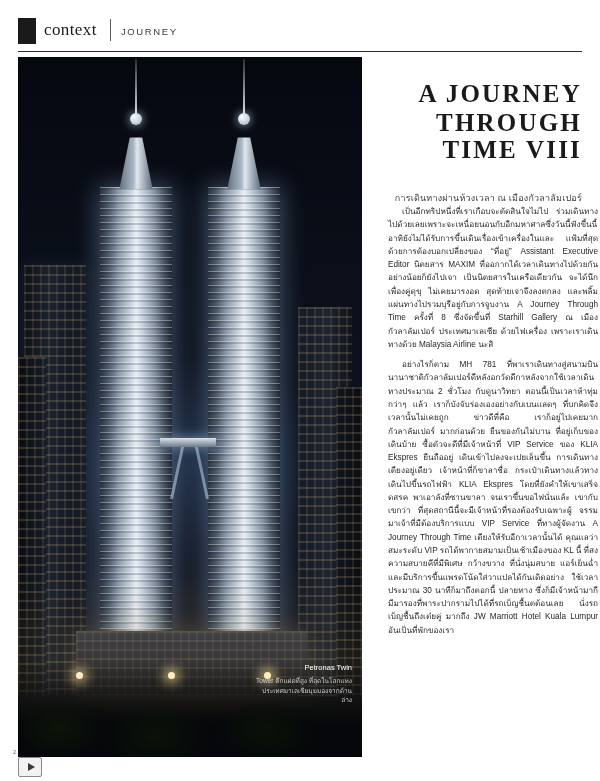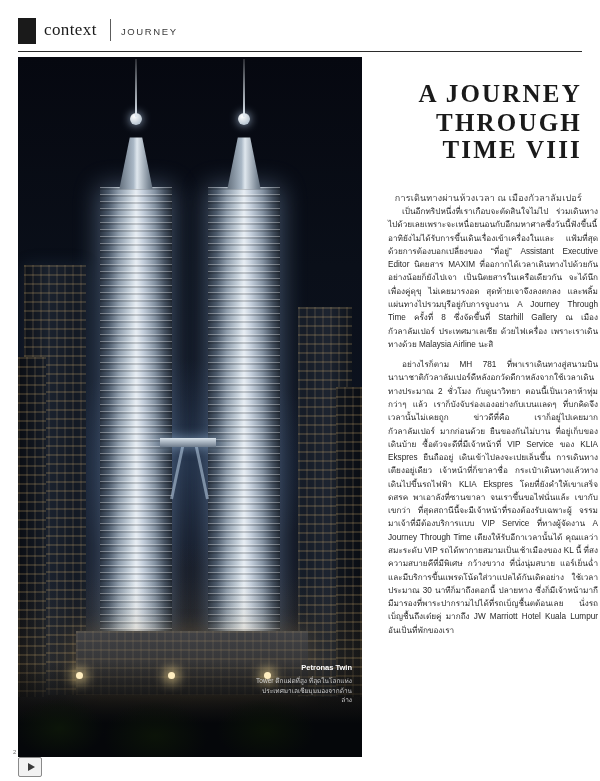--- a/index.html
+++ b/index.html
@@ -245,21 +245,21 @@
   .caption {
     position: absolute;
     right: 10px;
     bottom: 52px;
     width: 96px;
     text-align: right;
     color: #e8e8e8;
   }
   .caption-title {
     font-size: 7.5px;
-    font-weight: bold;
+    font-weight: normal;
     line-height: 1.45;
     color: #ffffff;
   }
   .caption-text {
     font-size: 6.5px;
     line-height: 1.5;
     color: #cfcfcf;
     margin-top: 2px;
   }
 

